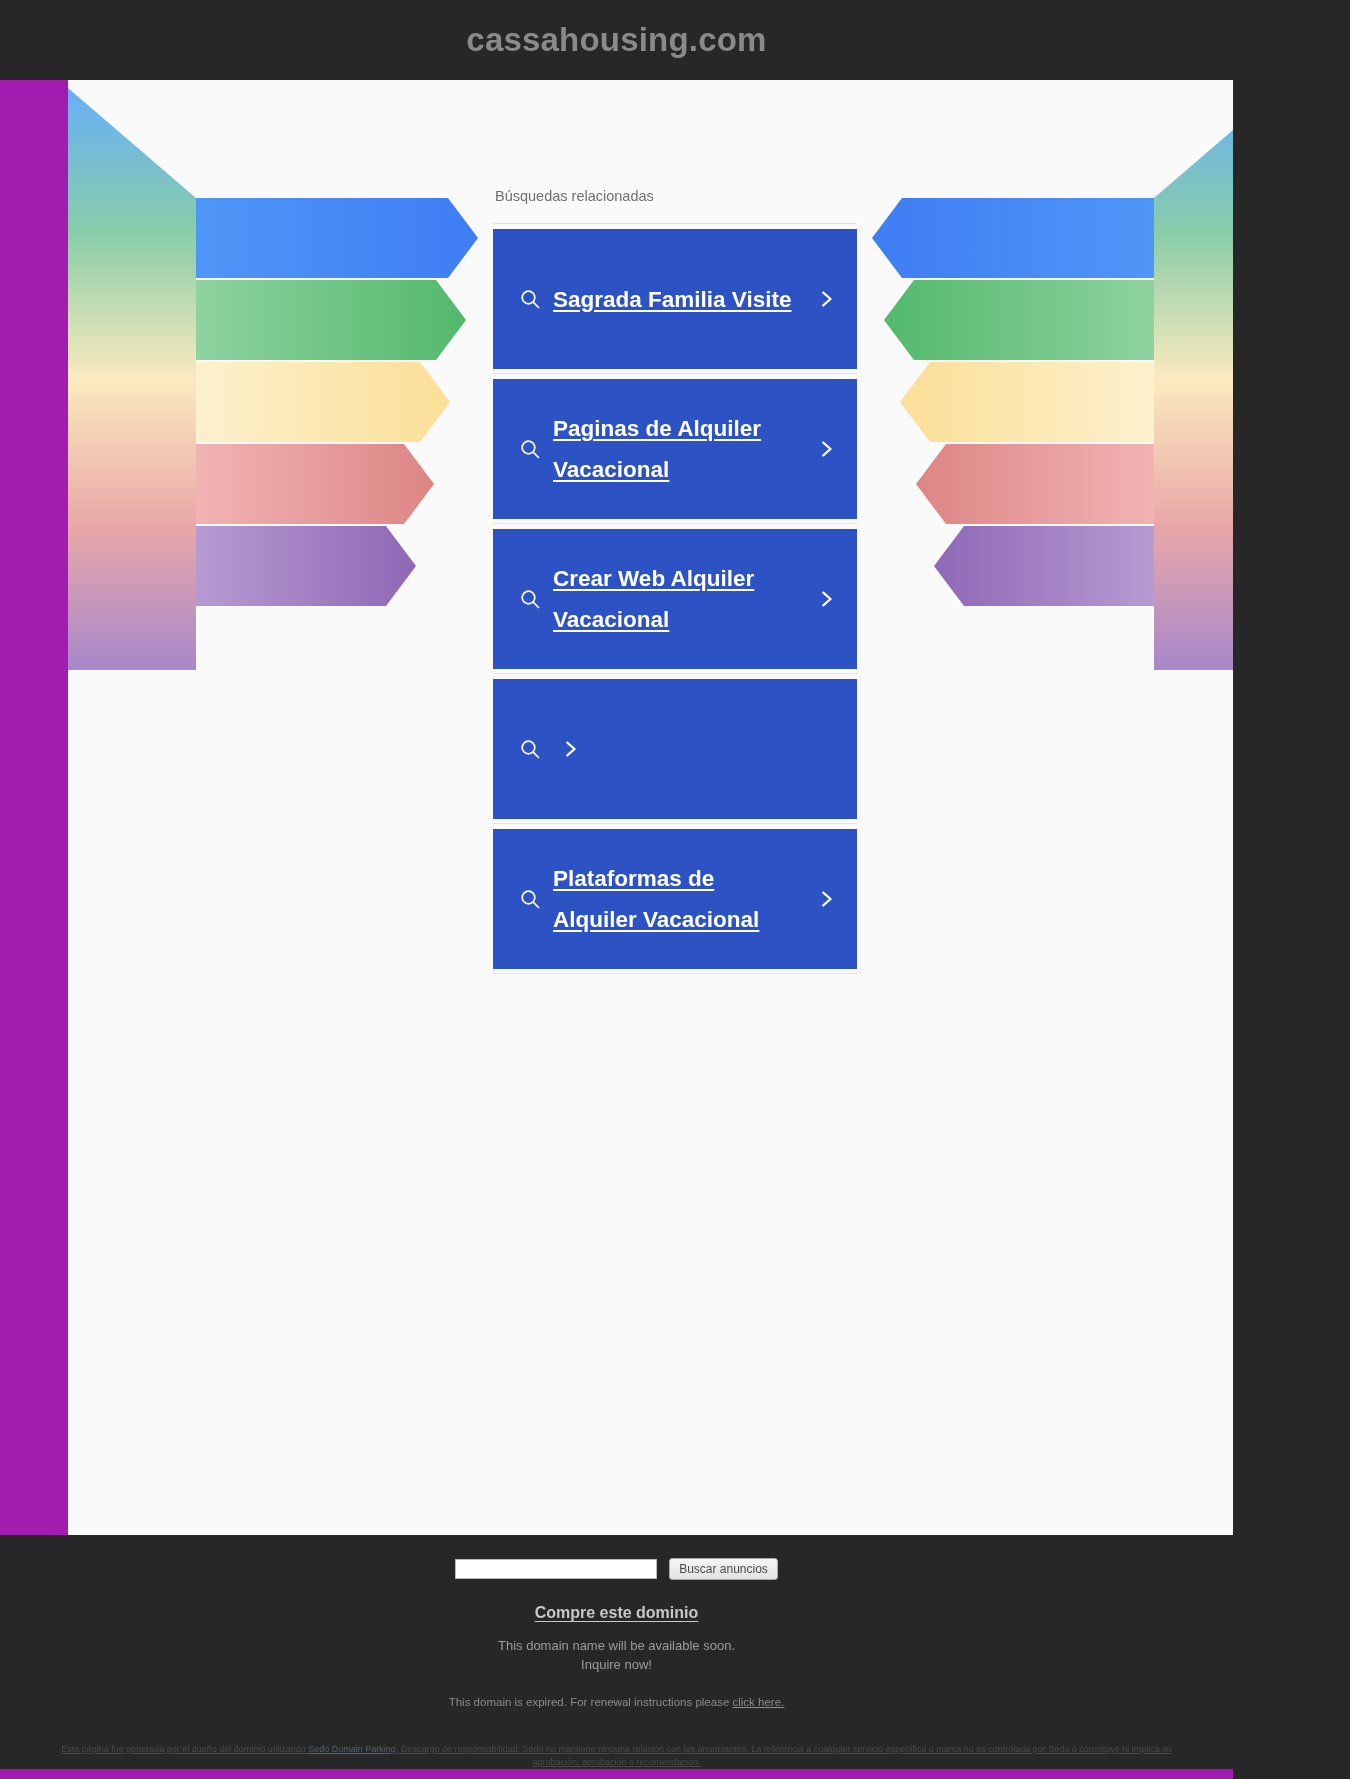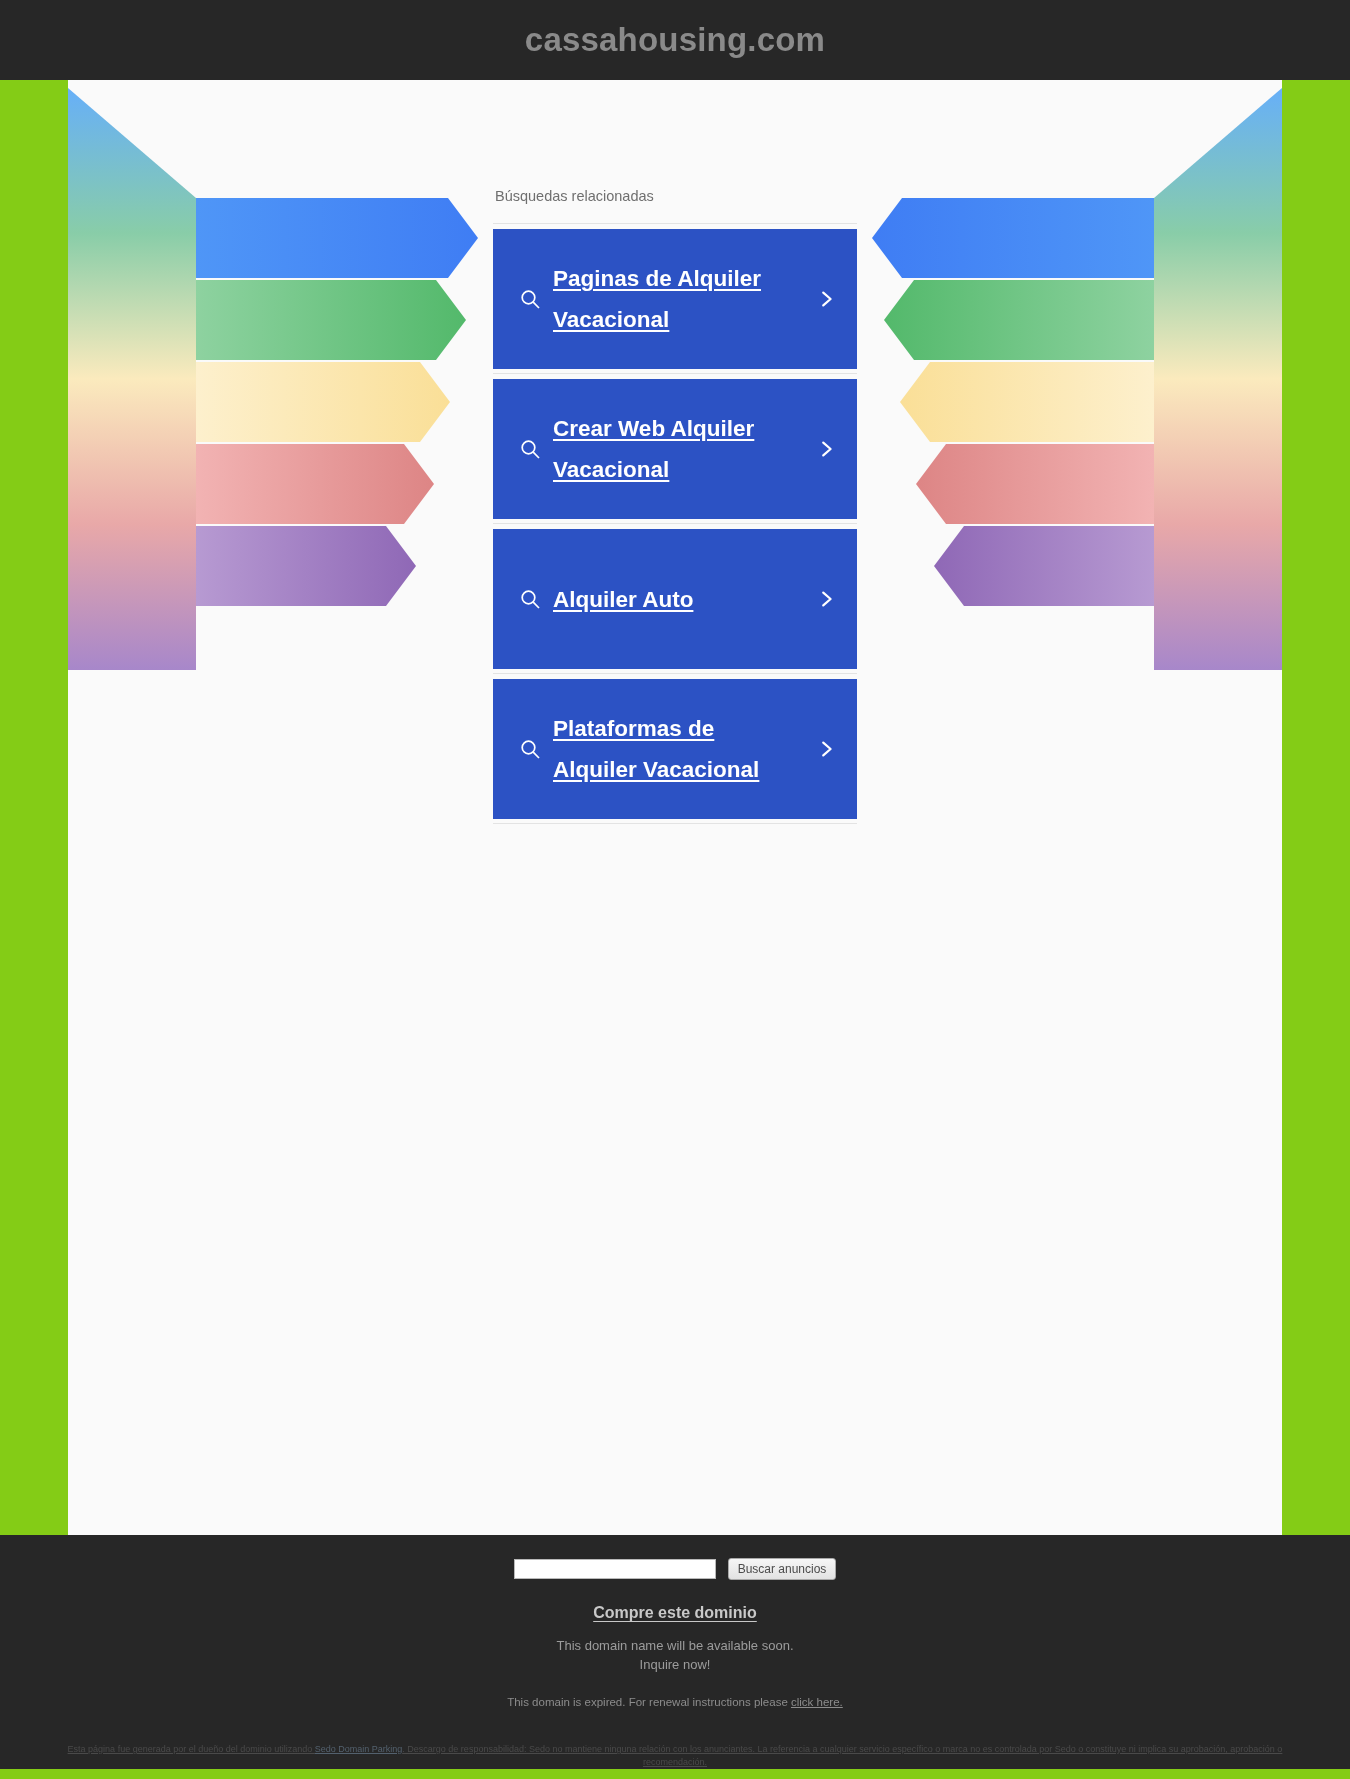--- a/index.html
+++ b/index.html
@@ -4,23 +4,23 @@
 <style>
   * { box-sizing: border-box; }
   html, body {
     margin: 0;
     padding: 0;
     background: #272727;
     font-family: "Liberation Sans", sans-serif;
   }
   #page {
     position: relative;
-    width: 1350px;
+    width: 1233px;
     height: 1779px;
-    background: #84cc16;
+    background: #a21caf;
     overflow: hidden;
   }
 
   
   .header {
     height: 80px;
     display: flex;
     align-items: center;
     justify-content: center;
     background: #272727;
@@ -264,20 +264,36 @@
       <polygon points="292,118 40,118 10,158 40,198 292,198" fill="url(#rb)"></polygon>
       <polygon points="292,200 52,200 22,240 52,280 292,280" fill="url(#rg)"></polygon>
       <polygon points="292,282 68,282 38,322 68,362 292,362" fill="url(#ry)"></polygon>
       <polygon points="292,364 84,364 54,404 84,444 292,444" fill="url(#rr)"></polygon>
       <polygon points="292,446 102,446 72,486 102,526 292,526" fill="url(#rp)"></polygon>
     </svg>
 
     <div class="ads-col">
       <div class="related-label">Búsquedas relacionadas</div>
 
+      <div class="ad-item">
+        <a class="ad-card" href="#">
+          <span class="mag">
+            <svg width="24" height="24" viewBox="0 0 24 24" fill="none" stroke="#ffffff" stroke-width="1.7">
+              <circle cx="10.5" cy="10.5" r="6.3"></circle>
+                <line x1="15.2" y1="15.2" x2="21" y2="21"></line>
+            </svg>
+          </span>
+          <span class="ad-text">Sagrada Familia Visite</span>
+          <span class="chev">
+            <svg width="22" height="22" viewBox="0 0 24 24" fill="none" stroke="#ffffff" stroke-width="2.4" stroke-linecap="round" stroke-linejoin="round">
+              <polyline points="9,5 17,12 9,19"></polyline>
+            </svg>
+          </span>
+        </a>
+      </div>
 
       <div class="ad-item">
         <a class="ad-card" href="#">
           <span class="mag">
             <svg width="24" height="24" viewBox="0 0 24 24" fill="none" stroke="#ffffff" stroke-width="1.7">
               <circle cx="10.5" cy="10.5" r="6.3"></circle>
                 <line x1="15.2" y1="15.2" x2="21" y2="21"></line>
             </svg>
           </span>
           <span class="ad-text">Paginas de Alquiler Vacacional</span>
@@ -308,21 +324,20 @@
       </div>
 
       <div class="ad-item">
         <a class="ad-card" href="#">
           <span class="mag">
             <svg width="24" height="24" viewBox="0 0 24 24" fill="none" stroke="#ffffff" stroke-width="1.7">
               <circle cx="10.5" cy="10.5" r="6.3"></circle>
                 <line x1="15.2" y1="15.2" x2="21" y2="21"></line>
             </svg>
           </span>
-          <span class="ad-text">Alquiler Auto</span>
           <span class="chev">
             <svg width="22" height="22" viewBox="0 0 24 24" fill="none" stroke="#ffffff" stroke-width="2.4" stroke-linecap="round" stroke-linejoin="round">
               <polyline points="9,5 17,12 9,19"></polyline>
             </svg>
           </span>
         </a>
       </div>
 
       <div class="ad-item">
         <a class="ad-card" href="#">

